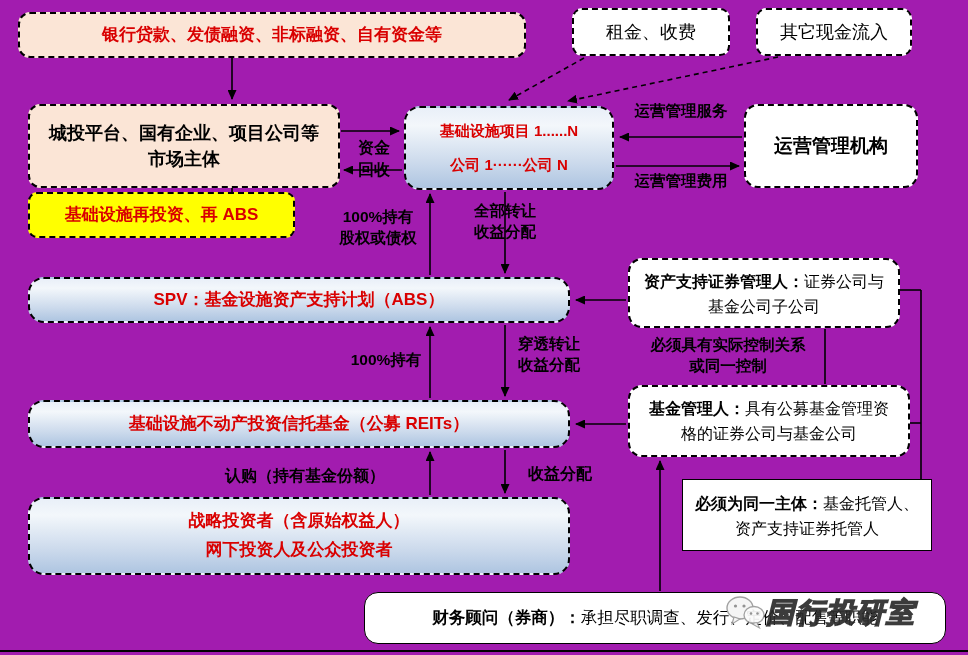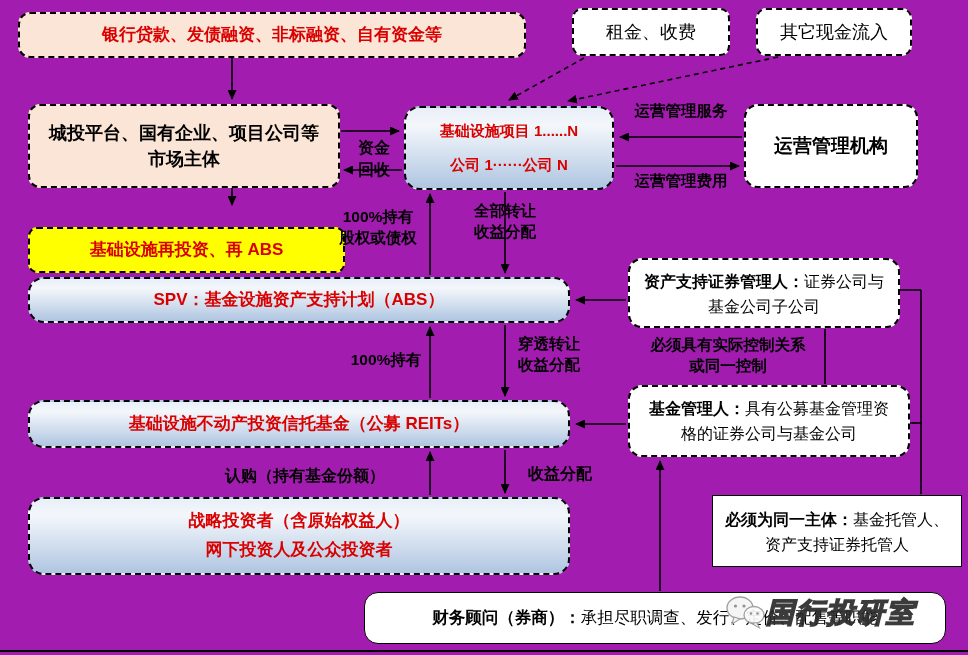--- a/index.html
+++ b/index.html
@@ -108,21 +108,21 @@
 
   <div class="box blue dashed" style="left:404px;top:106px;width:210px;height:84px;font-size:15px;gap:12px;">
     <div class="red-b">基础设施项目 1......N</div>
     <div class="red-b">公司 1······公司 N</div>
   </div>
 
   <div class="box white dashed" style="left:744px;top:104px;width:174px;height:84px;font-size:19px;border-radius:14px;">
     <span class="blk-b">运营管理机构</span>
   </div>
 
-  <div class="box yellow dashed" style="left:28px;top:227px;width:317px;height:46px;font-size:17px;">
+  <div class="box yellow dashed" style="left:28px;top:192px;width:267px;height:46px;font-size:17px;">
     <span class="red-b">基础设施再投资、再 ABS</span>
   </div>
 
   <div class="box blue dashed" style="left:28px;top:277px;width:542px;height:46px;font-size:17px;">
     <span class="red-b">SPV：基金设施资产支持计划（ABS）</span>
   </div>
 
   <div class="box white dashed" style="left:628px;top:258px;width:272px;height:70px;font-size:16px;padding:4px 12px;border-radius:14px;display:block;line-height:1.55;padding-top:10px;">
     <span class="lead">资产支持证券管理人：</span><span class="rest">证券公司与基金公司子公司</span>
   </div>
@@ -133,21 +133,21 @@
 
   <div class="box white dashed" style="left:628px;top:385px;width:282px;height:72px;font-size:16px;padding:4px 12px;border-radius:14px;display:block;line-height:1.55;padding-top:10px;">
     <span class="lead">基金管理人：</span><span class="rest">具有公募基金管理资格的证券公司与基金公司</span>
   </div>
 
   <div class="box blue dashed" style="left:28px;top:497px;width:542px;height:78px;font-size:17px;line-height:1.7;">
     <div class="red-b">战略投资者（含原始权益人）</div>
     <div class="red-b">网下投资人及公众投资者</div>
   </div>
 
-  <div class="box sq solid" style="left:682px;top:495px;width:250px;height:72px;font-size:16px;padding:0 10px;display:block;line-height:1.55;padding-top:12px;text-align:center;margin-left:30px;">
+  <div class="box sq solid" style="left:682px;top:479px;width:250px;height:72px;font-size:16px;padding:0 10px;display:block;line-height:1.55;padding-top:12px;text-align:center;">
     <span class="lead">必须为同一主体：</span><span class="rest">基金托管人、资产支持证券托管人</span>
   </div>
 
   <div class="box white solid rounded" style="left:364px;top:592px;width:582px;height:52px;font-size:16.5px;">
     <div>
       <span class="lead">财务顾问（券商）：</span><span class="rest">承担尽职调查、发行、定价、配售等职能</span>
     </div>
   </div>
 
 

